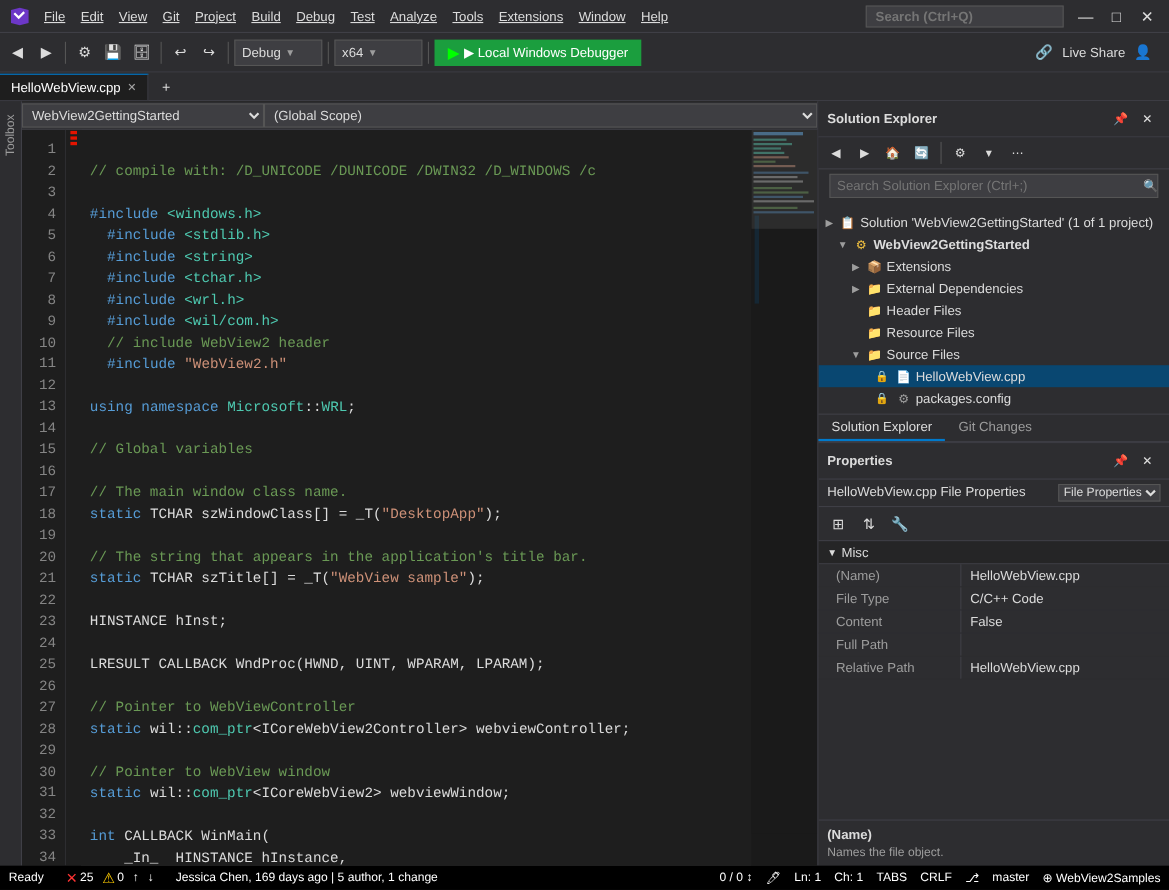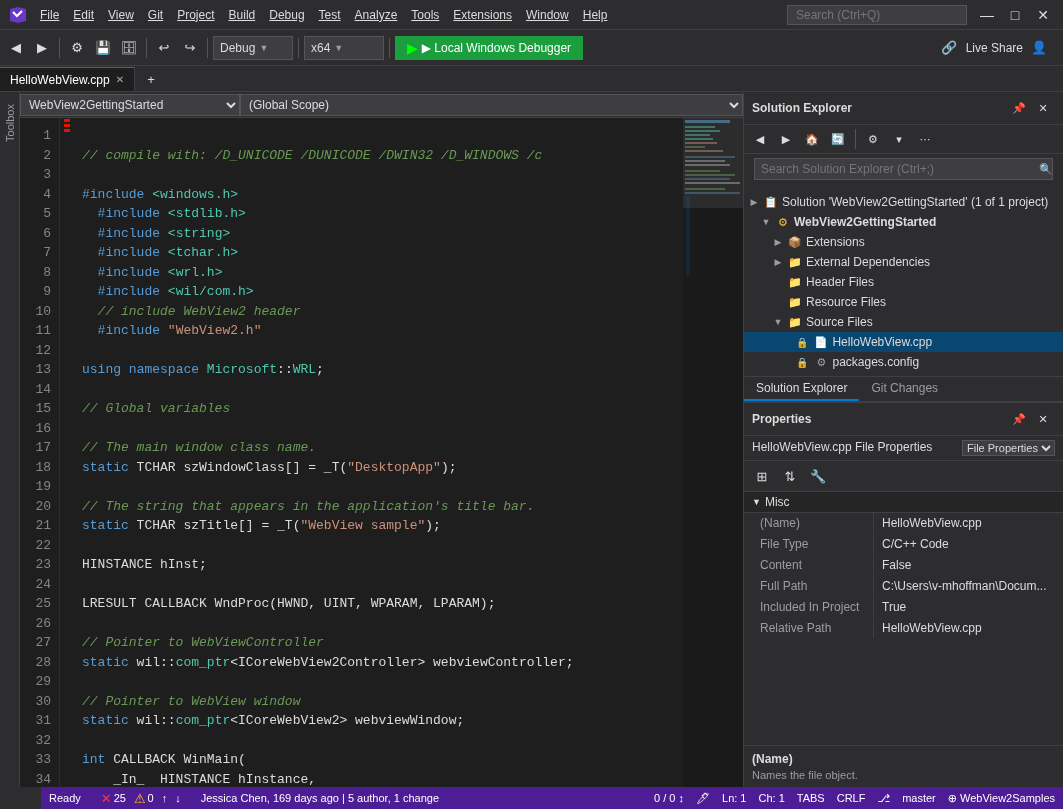--- a/index.html
+++ b/index.html
@@ -26,21 +26,21 @@
       flex-shrink: 0;
     }
     #menu-bar {
       display: flex; align-items: center; flex: 1; gap: 2px;
     }
     #menu-bar span {
       padding: 2px 6px; cursor: pointer; color: #dcdcdc; font-size: 12px; text-decoration: underline;
     }
     #title-search {
       background: #3e3e42; border: 1px solid #555; color: #dcdcdc;
-      padding: 2px 8px; width: 180px; font-size: 12px; margin-left: auto;
+      padding: 2px 8px; width: 180px; font-size: 12px; margin-left: auto; font-weight: bold;
     }
     #title-controls {
       display: flex; gap: 4px; margin-left: 8px;
     }
     #title-controls span {
       width: 24px; height: 20px; display: flex; align-items: center; justify-content: center;
       cursor: pointer; font-size: 14px; color: #dcdcdc;
     }
 
     
@@ -167,21 +167,21 @@
     #code-content {
       flex: 1;
       padding: 8px 8px;
       overflow: auto;
       line-height: 1.5;
       background: #1e1e1e;
       white-space: pre;
     }
     
     .kw { color: #569cd6; }
-    .cmt { color: #6a9955; font-style: italic; }
+    .cmt { color: #6a9955; }
     .inc { color: #4ec9b0; }
     .inc2 { color: #ce9178; }
     .ns { color: #4ec9b0; }
 
     
     #minimap {
       width: 60px;
       background: #1a1a1a;
       overflow: hidden;
       flex-shrink: 0;
@@ -362,29 +362,28 @@
     #props-desc {
       border-top: 1px solid #3f3f46;
       padding: 6px 8px;
     }
     #props-desc-name { font-weight: bold; font-size: 12px; color: #dcdcdc; }
     #props-desc-text { font-size: 11px; color: #9d9d9d; padding-top: 3px; }
 
     
     #status-bar {
       height: 22px;
-      background: #4c1d95;
+      background: #000000;
       display: flex;
       align-items: center;
       padding: 0 8px;
       font-size: 11px;
       color: white;
       flex-shrink: 0;
       gap: 8px;
-      margin-left: 41px;
     }
     #status-bar .status-left { display: flex; align-items: center; gap: 8px; }
     #status-bar .status-right { margin-left: auto; display: flex; align-items: center; gap: 12px; }
     .error-badge { 
       display: flex; align-items: center; gap: 2px;
       font-size: 11px;
     }
     .error-icon { color: #ff3333; font-size: 13px; }
     .warn-icon { color: #ffcc00; font-size: 13px; }
   </style>
@@ -688,25 +687,20 @@
         <div class="prop-row">
           <div class="prop-name">File Type</div>
           <div class="prop-value">C/C++ Code</div>
         </div>
         <div class="prop-row">
           <div class="prop-name">Content</div>
           <div class="prop-value">False</div>
         </div>
         <div class="prop-row">
           <div class="prop-name">Full Path</div>
-          <div class="prop-value" style="overflow:hidden;text-overflow:ellipsis;white-space:nowrap;">C:\Users\v-mhoffman\Docum...</div>
-        </div>
-        <div class="prop-row">
-          <div class="prop-name">Included In Project</div>
-          <div class="prop-value">True</div>
         </div>
         <div class="prop-row">
           <div class="prop-name">Relative Path</div>
           <div class="prop-value">HelloWebView.cpp</div>
         </div>
       </div>
 
       <div id="props-desc">
         <div id="props-desc-name">(Name)</div>
         <div id="props-desc-text">Names the file object.</div>

